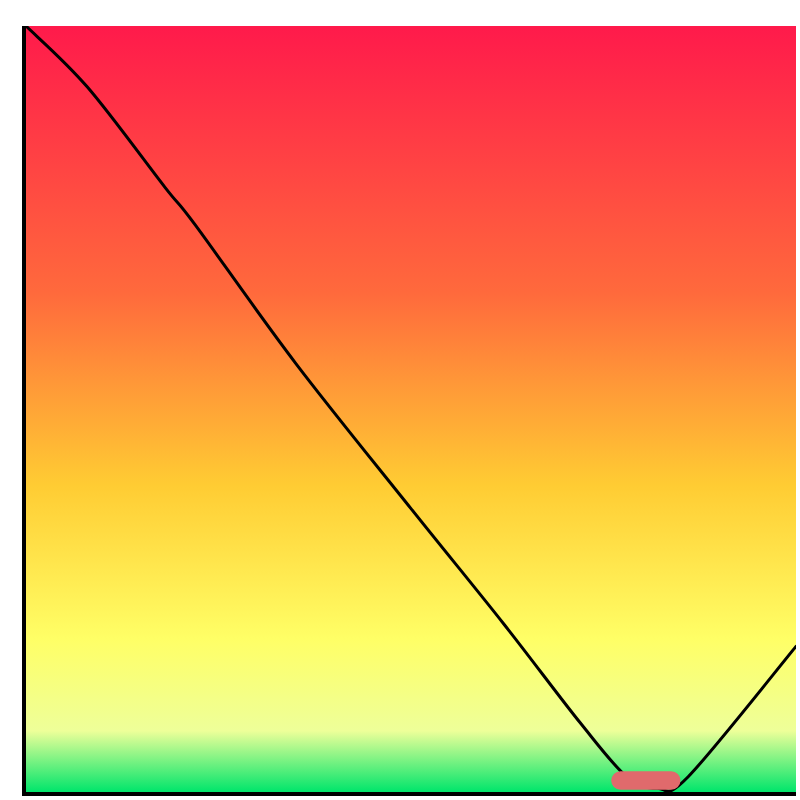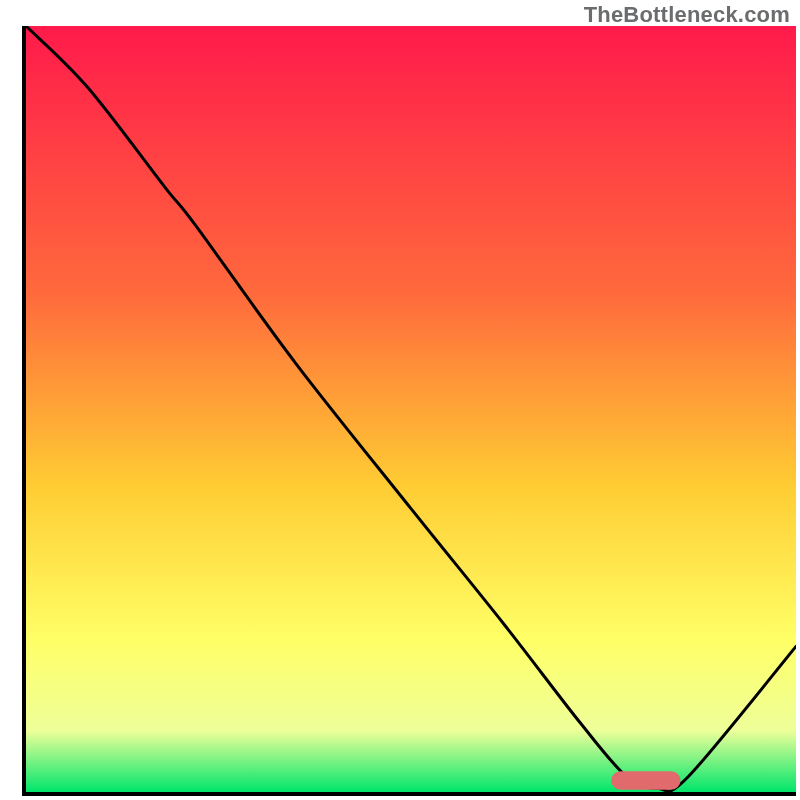--- a/index.html
+++ b/index.html
@@ -43,21 +43,20 @@
     stroke-linecap: round;
   }
   .marker {
     stroke: none;
   }
 </style>
 </head>
 <body>
 <div class="wrap">
 
-  <div class="attribution">TheBottleneck.com</div>
 
   <div class="plot-frame">
     <div class="plot-area">
       <svg class="chart" viewBox="0 0 100 100" preserveAspectRatio="none">
         <defs>
           <linearGradient id="bg-grad" x1="0" y1="0" x2="0" y2="1">
             <stop offset="0%" stop-color="#ff1a4b"></stop>
             <stop offset="35%" stop-color="#ff6a3c"></stop>
             <stop offset="60%" stop-color="#ffcc33"></stop>
             <stop offset="80%" stop-color="#ffff66"></stop>

